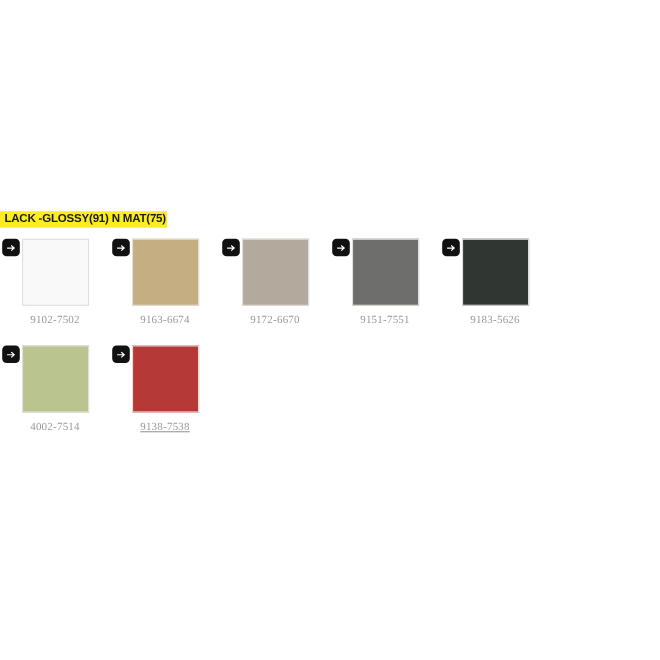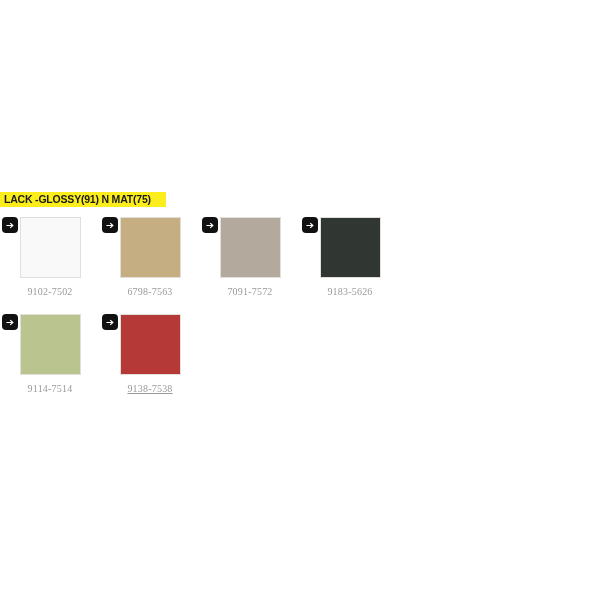--- a/index.html
+++ b/index.html
@@ -32,21 +32,21 @@
     align-items: center;
   }
   .heading-text {
     background: #fbee1c;
     color: #1a1a1a;
     font-family: "Liberation Sans", sans-serif;
     font-size: 10.5px;
     font-weight: bold;
     line-height: 15px;
     letter-spacing: -0.2px;
-    padding: 0 15px 0 4px;
+    padding: 0 1px 0 4px;
     white-space: nowrap;
   }
 
   
   .rows {
     position: absolute;
     left: 0px;
     top: 212px;
     width: 600px;
   }
@@ -130,35 +130,46 @@
 
       <div class="cell">
         <div class="cell-inner">
           <span class="arrow-badge" style="background: rgb(17, 17, 17);">
             <svg width="9" height="9" viewBox="0 0 9 9" aria-hidden="true">
               <path d="M1 4.5 H6.6 M4.6 2.5 L6.9 4.5 L4.6 6.5" fill="none" stroke="#ffffff" stroke-width="1.1" stroke-linecap="square"></path>
             </svg>
           </span>
           <div class="swatch" style="background: rgb(198, 174, 131); border-color: rgb(226, 222, 217);"></div>
         </div>
-        <span class="swatch-code" style="color: rgb(154, 154, 154);">6798-7563</span>
+        <span class="swatch-code" style="color: rgb(154, 154, 154);">9163-6674</span>
       </div>
 
       <div class="cell">
         <div class="cell-inner">
           <span class="arrow-badge" style="background: rgb(17, 17, 17);">
             <svg width="9" height="9" viewBox="0 0 9 9" aria-hidden="true">
               <path d="M1 4.5 H6.6 M4.6 2.5 L6.9 4.5 L4.6 6.5" fill="none" stroke="#ffffff" stroke-width="1.1" stroke-linecap="square"></path>
             </svg>
           </span>
           <div class="swatch" style="background: rgb(179, 169, 157); border-color: rgb(226, 222, 217);"></div>
         </div>
-        <span class="swatch-code" style="color: rgb(154, 154, 154);">7091-7572</span>
-      </div>
-
+        <span class="swatch-code" style="color: rgb(154, 154, 154);">9172-6670</span>
+      </div>
+
+      <div class="cell">
+        <div class="cell-inner">
+          <span class="arrow-badge" style="background: rgb(17, 17, 17);">
+            <svg width="9" height="9" viewBox="0 0 9 9" aria-hidden="true">
+              <path d="M1 4.5 H6.6 M4.6 2.5 L6.9 4.5 L4.6 6.5" fill="none" stroke="#ffffff" stroke-width="1.1" stroke-linecap="square"></path>
+            </svg>
+          </span>
+          <div class="swatch" style="background: rgb(110, 110, 108); border-color: rgb(226, 222, 217);"></div>
+        </div>
+        <span class="swatch-code" style="color: rgb(154, 154, 154);">9151-7551</span>
+      </div>
 
       <div class="cell">
         <div class="cell-inner">
           <span class="arrow-badge" style="background: rgb(17, 17, 17);">
             <svg width="9" height="9" viewBox="0 0 9 9" aria-hidden="true">
               <path d="M1 4.5 H6.6 M4.6 2.5 L6.9 4.5 L4.6 6.5" fill="none" stroke="#ffffff" stroke-width="1.1" stroke-linecap="square"></path>
             </svg>
           </span>
           <div class="swatch" style="background: rgb(48, 54, 50); border-color: rgb(226, 222, 217);"></div>
         </div>
@@ -171,21 +182,21 @@
 
       <div class="cell">
         <div class="cell-inner">
           <span class="arrow-badge" style="background: rgb(17, 17, 17);">
             <svg width="9" height="9" viewBox="0 0 9 9" aria-hidden="true">
               <path d="M1 4.5 H6.6 M4.6 2.5 L6.9 4.5 L4.6 6.5" fill="none" stroke="#ffffff" stroke-width="1.1" stroke-linecap="square"></path>
             </svg>
           </span>
           <div class="swatch" style="background: rgb(186, 196, 142); border-color: rgb(226, 222, 217);"></div>
         </div>
-        <span class="swatch-code" style="color: rgb(154, 154, 154);">9114-7514</span>
+        <span class="swatch-code" style="color: rgb(154, 154, 154);">4002-7514</span>
       </div>
 
 
       <div class="cell">
         <div class="cell-inner">
           <span class="arrow-badge" style="background: rgb(17, 17, 17);">
             <svg width="9" height="9" viewBox="0 0 9 9" aria-hidden="true">
               <path d="M1 4.5 H6.6 M4.6 2.5 L6.9 4.5 L4.6 6.5" fill="none" stroke="#ffffff" stroke-width="1.1" stroke-linecap="square"></path>
             </svg>
           </span>

